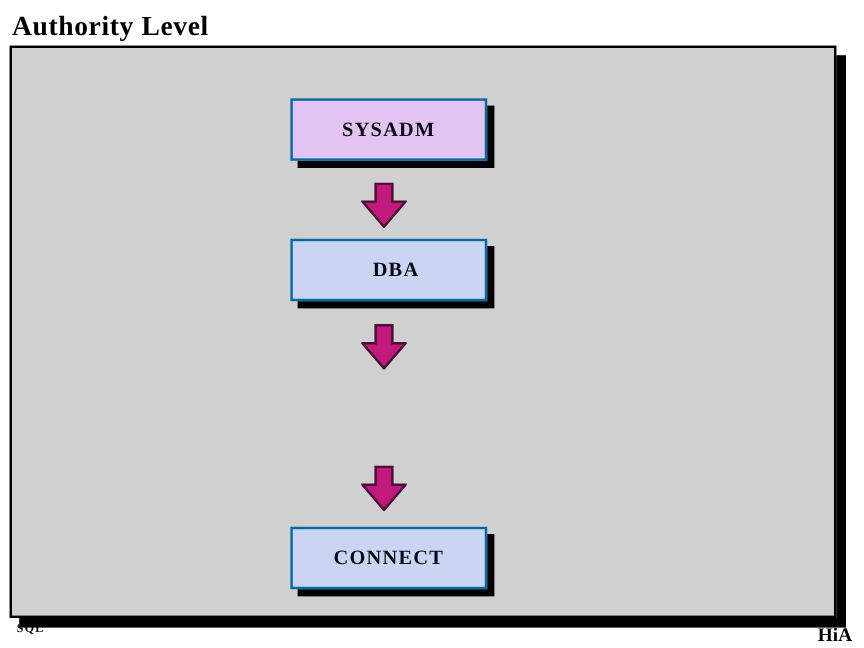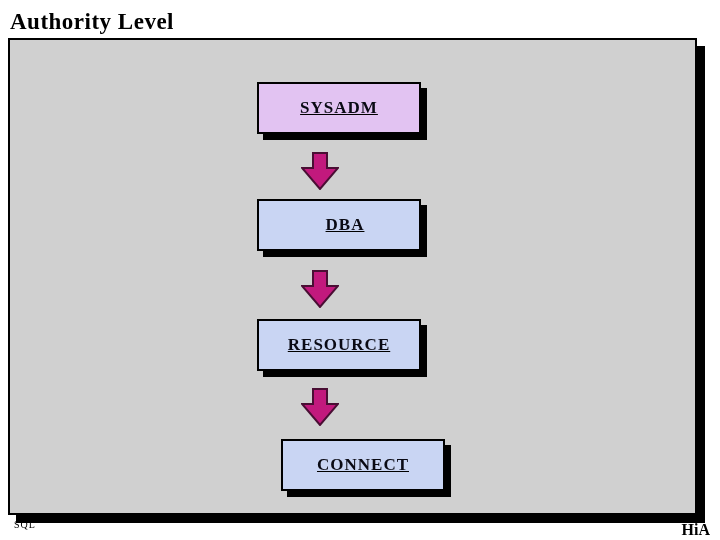--- a/index.html
+++ b/index.html
@@ -21,29 +21,28 @@
     left: 8px;
     top: 38px;
     width: 689px;
     height: 477px;
     border: 2px solid #000000;
     box-shadow: 8px 8px 0 0 #000000;
   }
 
   .auth-box {
     position: absolute;
-    left: 247px;
+    left: 232px;
     width: 164px;
     height: 52px;
-    border: 2px solid #000000;
+    border: 2px solid #0369a1;
     box-shadow: 6px 6px 0 0 #000000;
     display: flex;
     align-items: center;
     justify-content: center;
-    text-decoration: underline;
   }
   .auth-box .box-label {
     font-size: 17px;
     font-weight: bold;
     color: #0a0a14;
     letter-spacing: 1px;
   }
   .box-sysadm   { top: 42px;  }
   .box-dba      { top: 159px; }
   .box-resource { top: 279px; }
@@ -57,21 +56,21 @@
   }
   .arrow-1 { top: 112px; }
   .arrow-2 { top: 230px; }
   .arrow-3 { top: 348px; }
 
   .footer-left {
     position: absolute;
     left: 14px;
     top: 519px;
     font-size: 10px;
-    font-weight: normal;
+    font-weight: bold;
     color: #000000;
     letter-spacing: 1px;
   }
   .footer-right {
     position: absolute;
     right: 10px;
     top: 521px;
     font-size: 16px;
     font-weight: bold;
     color: #000000;
@@ -93,28 +92,25 @@
   </svg>
 
   <div class="auth-box box-dba" style="background-color: rgb(201, 213, 243); padding-left: 12px;">
     <span class="box-label">DBA</span>
   </div>
 
   <svg class="down-arrow arrow-2" viewBox="0 0 38 38">
     <polygon points="12,1 26,1 26,16 37,16 19,37 1,16 12,16" stroke-width="2" stroke-linejoin="miter" fill="#c2197d" stroke="#4a0e34"></polygon>
   </svg>
 
-  <div class="auth-box box-resource" style="background-color: rgb(201, 213, 243);">
-    <span class="box-label">RESOURCE</span>
-  </div>
 
   <svg class="down-arrow arrow-3" viewBox="0 0 38 38">
     <polygon points="12,1 26,1 26,16 37,16 19,37 1,16 12,16" stroke-width="2" stroke-linejoin="miter" fill="#c2197d" stroke="#4a0e34"></polygon>
   </svg>
 
-  <div class="auth-box box-connect" style="background-color: rgb(201, 213, 243); margin-left: 24px;">
+  <div class="auth-box box-connect" style="background-color: rgb(201, 213, 243);">
     <span class="box-label">CONNECT</span>
   </div>
 
 </div>
 
 <span class="footer-left">SQL</span>
 <span class="footer-right">HiA</span>
 
 </body></html>

